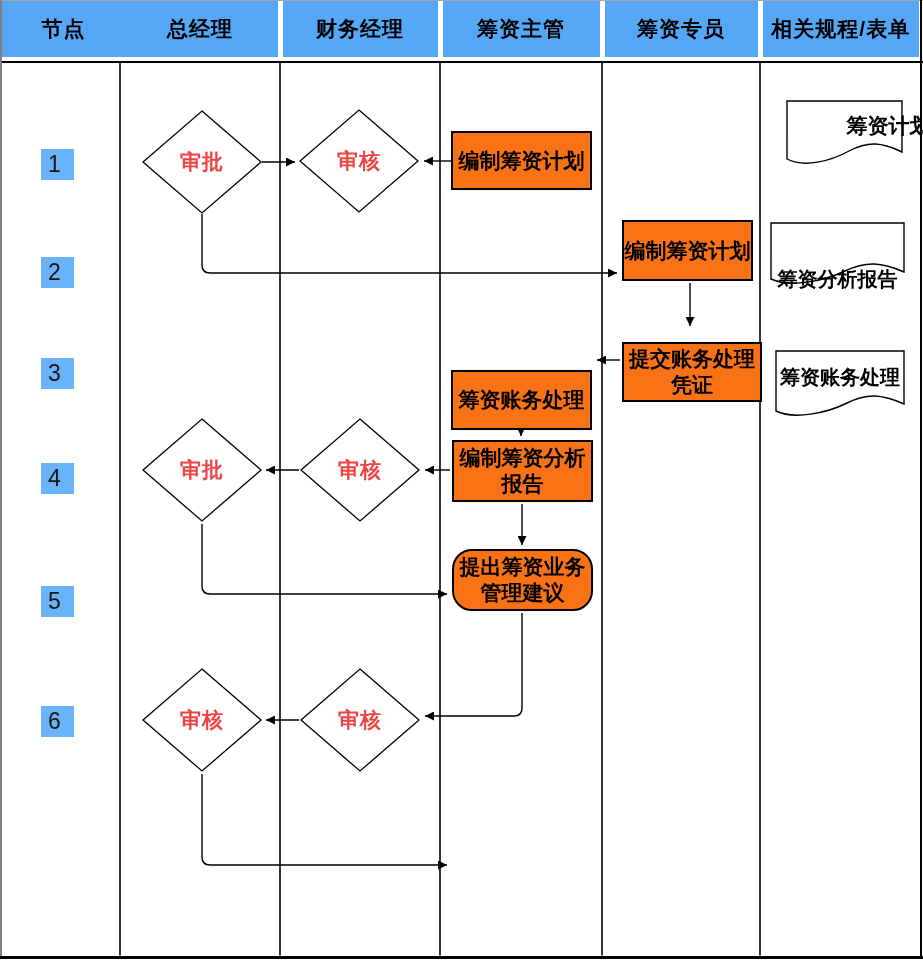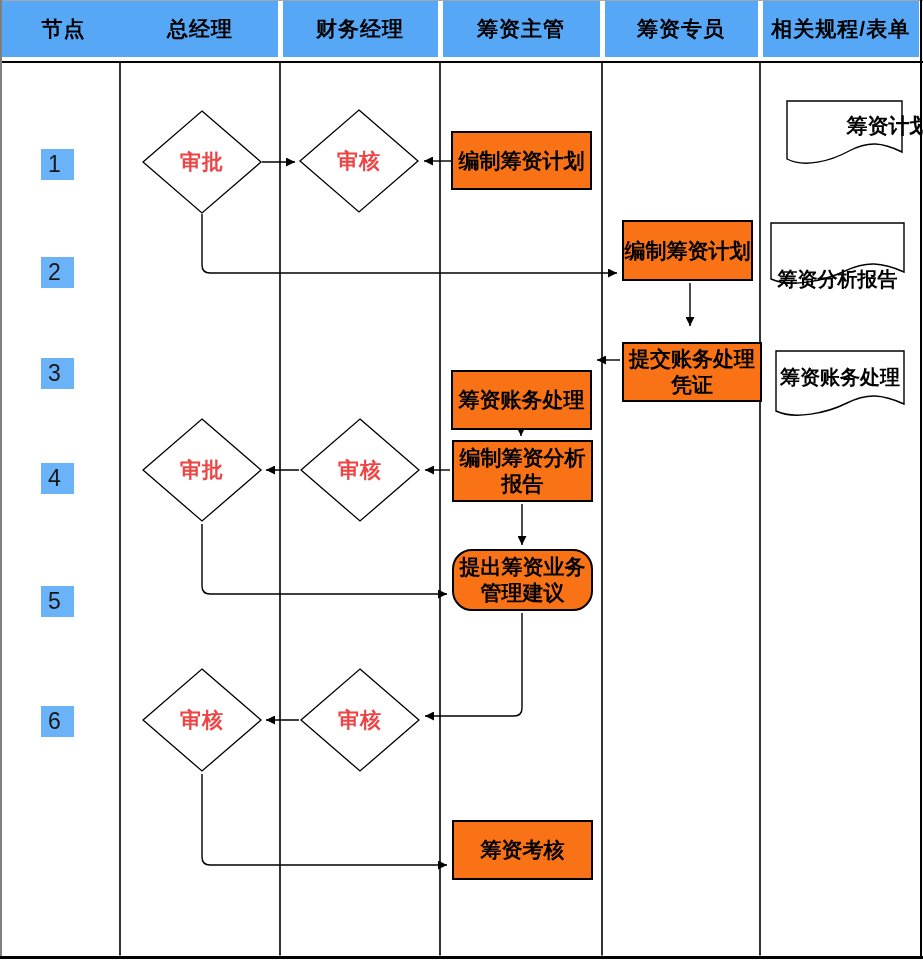--- a/index.html
+++ b/index.html
@@ -157,21 +157,20 @@
       </svg>
     <span class="dlabel">审核</span>
   </div>
   <div class="diamond" style="left:300px;top:668px;width:120px;height:104px;">
     <svg width="120" height="104">
         <polygon points="60,1 119,52 60,103 1,52"></polygon>
       </svg>
     <span class="dlabel">审核</span>
   </div>
 
-  <div class="pbox" style="left:452px;top:820px;width:141px;height:60px;">筹资考核</div>
 
   <div class="doc" style="left:786px;top:100px;width:117px;height:72px;">
     <svg width="117" height="72">
       <path d="M1,1 H116 V52 C96,42 82,41 63,51 C45,61 18,68 1,59 Z"></path>
     </svg>
     <span class="doclabel" style="height:52px;font-size:21px;padding-left:44px;">筹资计划</span>
   </div>
   <div class="doc" style="left:770px;top:222px;width:135px;height:70px;">
     <svg width="135" height="70">
       <path d="M1,1 H134 V50 C112,40 96,39 75,49 C54,59 20,66 1,57 Z"></path>

